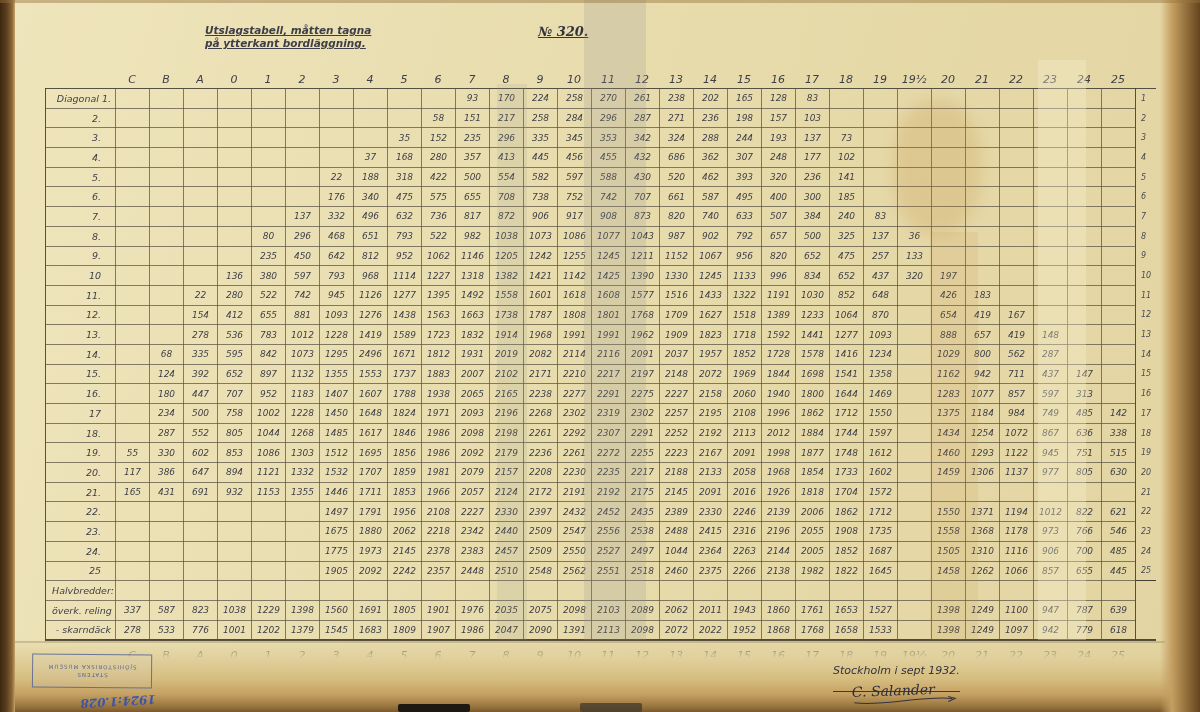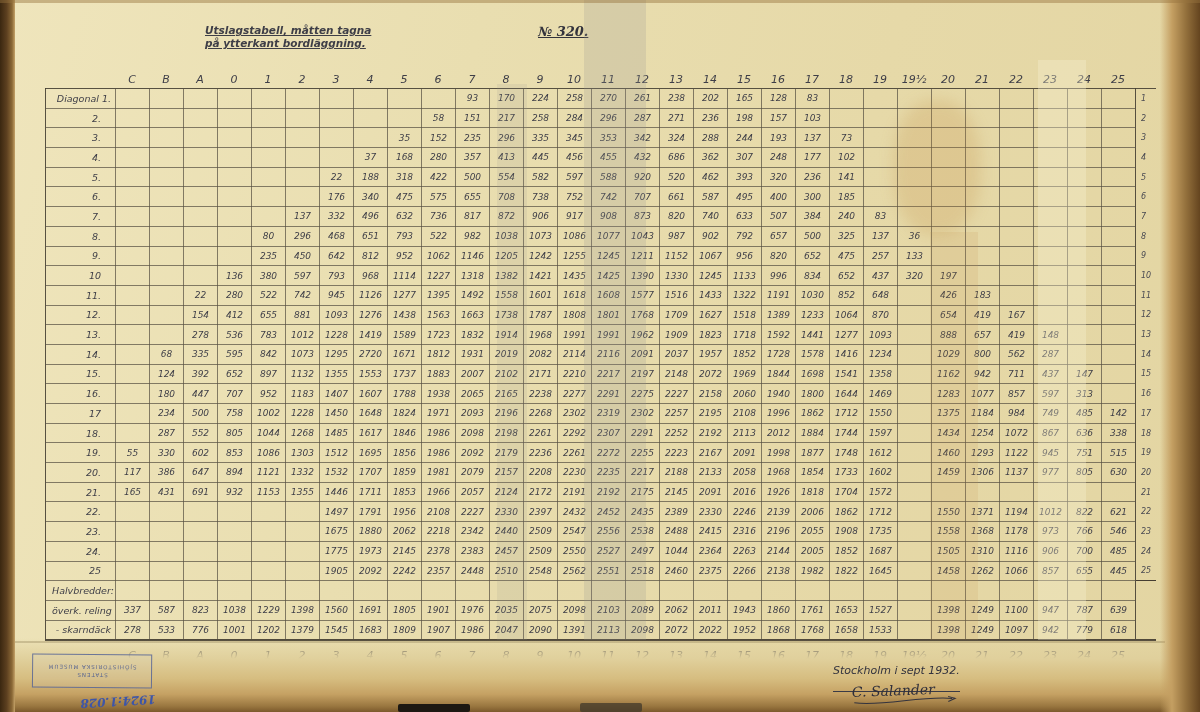--- a/index.html
+++ b/index.html
@@ -295,21 +295,21 @@
             <td class="c"></td>
             <td class="c">22</td>
             <td class="c">188</td>
             <td class="c">318</td>
             <td class="c">422</td>
             <td class="c">500</td>
             <td class="c">554</td>
             <td class="c">582</td>
             <td class="c">597</td>
             <td class="c">588</td>
-            <td class="c">920</td>
+            <td class="c">430</td>
             <td class="c">520</td>
             <td class="c">462</td>
             <td class="c">393</td>
             <td class="c">320</td>
             <td class="c">236</td>
             <td class="c">141</td>
             <td class="c"></td>
             <td class="c"></td>
             <td class="c"></td>
             <td class="c"></td>
@@ -463,21 +463,21 @@
             <td class="c">136</td>
             <td class="c">380</td>
             <td class="c">597</td>
             <td class="c">793</td>
             <td class="c">968</td>
             <td class="c">1114</td>
             <td class="c">1227</td>
             <td class="c">1318</td>
             <td class="c">1382</td>
             <td class="c">1421</td>
-            <td class="c">1435</td>
+            <td class="c">1142</td>
             <td class="c">1425</td>
             <td class="c">1390</td>
             <td class="c">1330</td>
             <td class="c">1245</td>
             <td class="c">1133</td>
             <td class="c">996</td>
             <td class="c">834</td>
             <td class="c">652</td>
             <td class="c">437</td>
             <td class="c">320</td>
@@ -593,21 +593,21 @@
           </tr>
           <tr>
             <td class="lbl">14.</td>
             <td class="c"></td>
             <td class="c">68</td>
             <td class="c">335</td>
             <td class="c">595</td>
             <td class="c">842</td>
             <td class="c">1073</td>
             <td class="c">1295</td>
-            <td class="c">2720</td>
+            <td class="c">2496</td>
             <td class="c">1671</td>
             <td class="c">1812</td>
             <td class="c">1931</td>
             <td class="c">2019</td>
             <td class="c">2082</td>
             <td class="c">2114</td>
             <td class="c">2116</td>
             <td class="c">2091</td>
             <td class="c">2037</td>
             <td class="c">1957</td>

